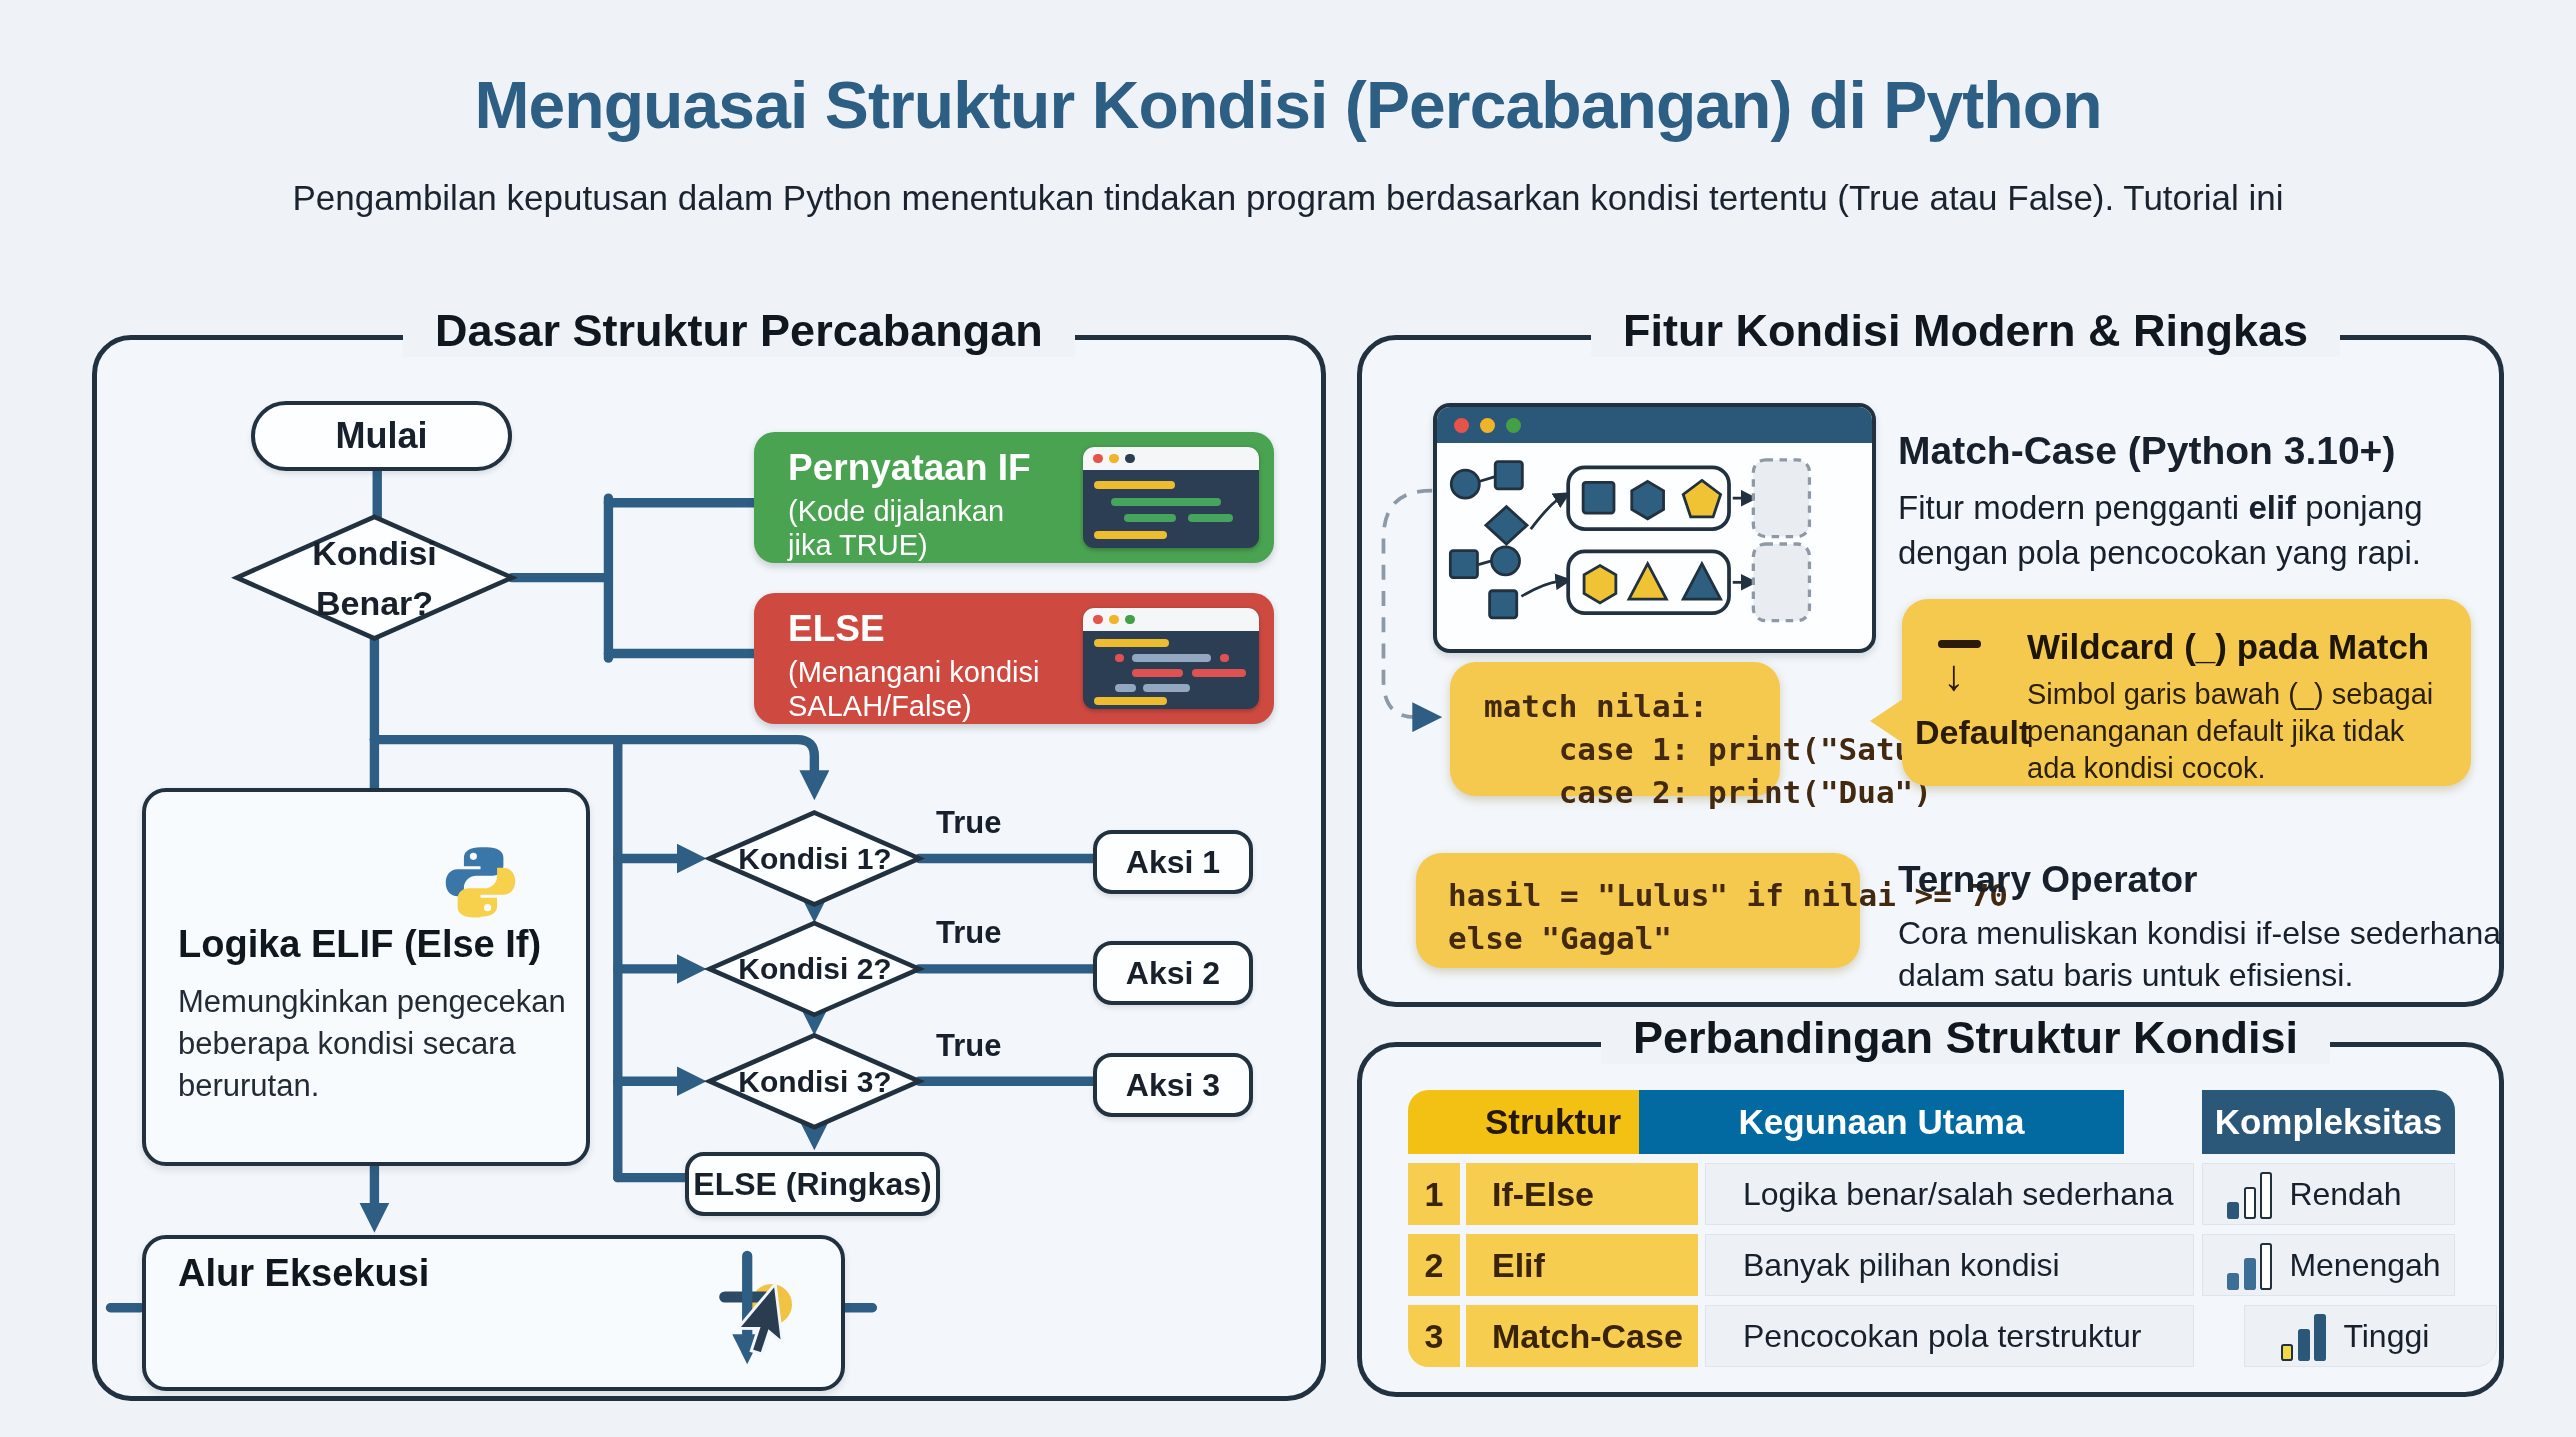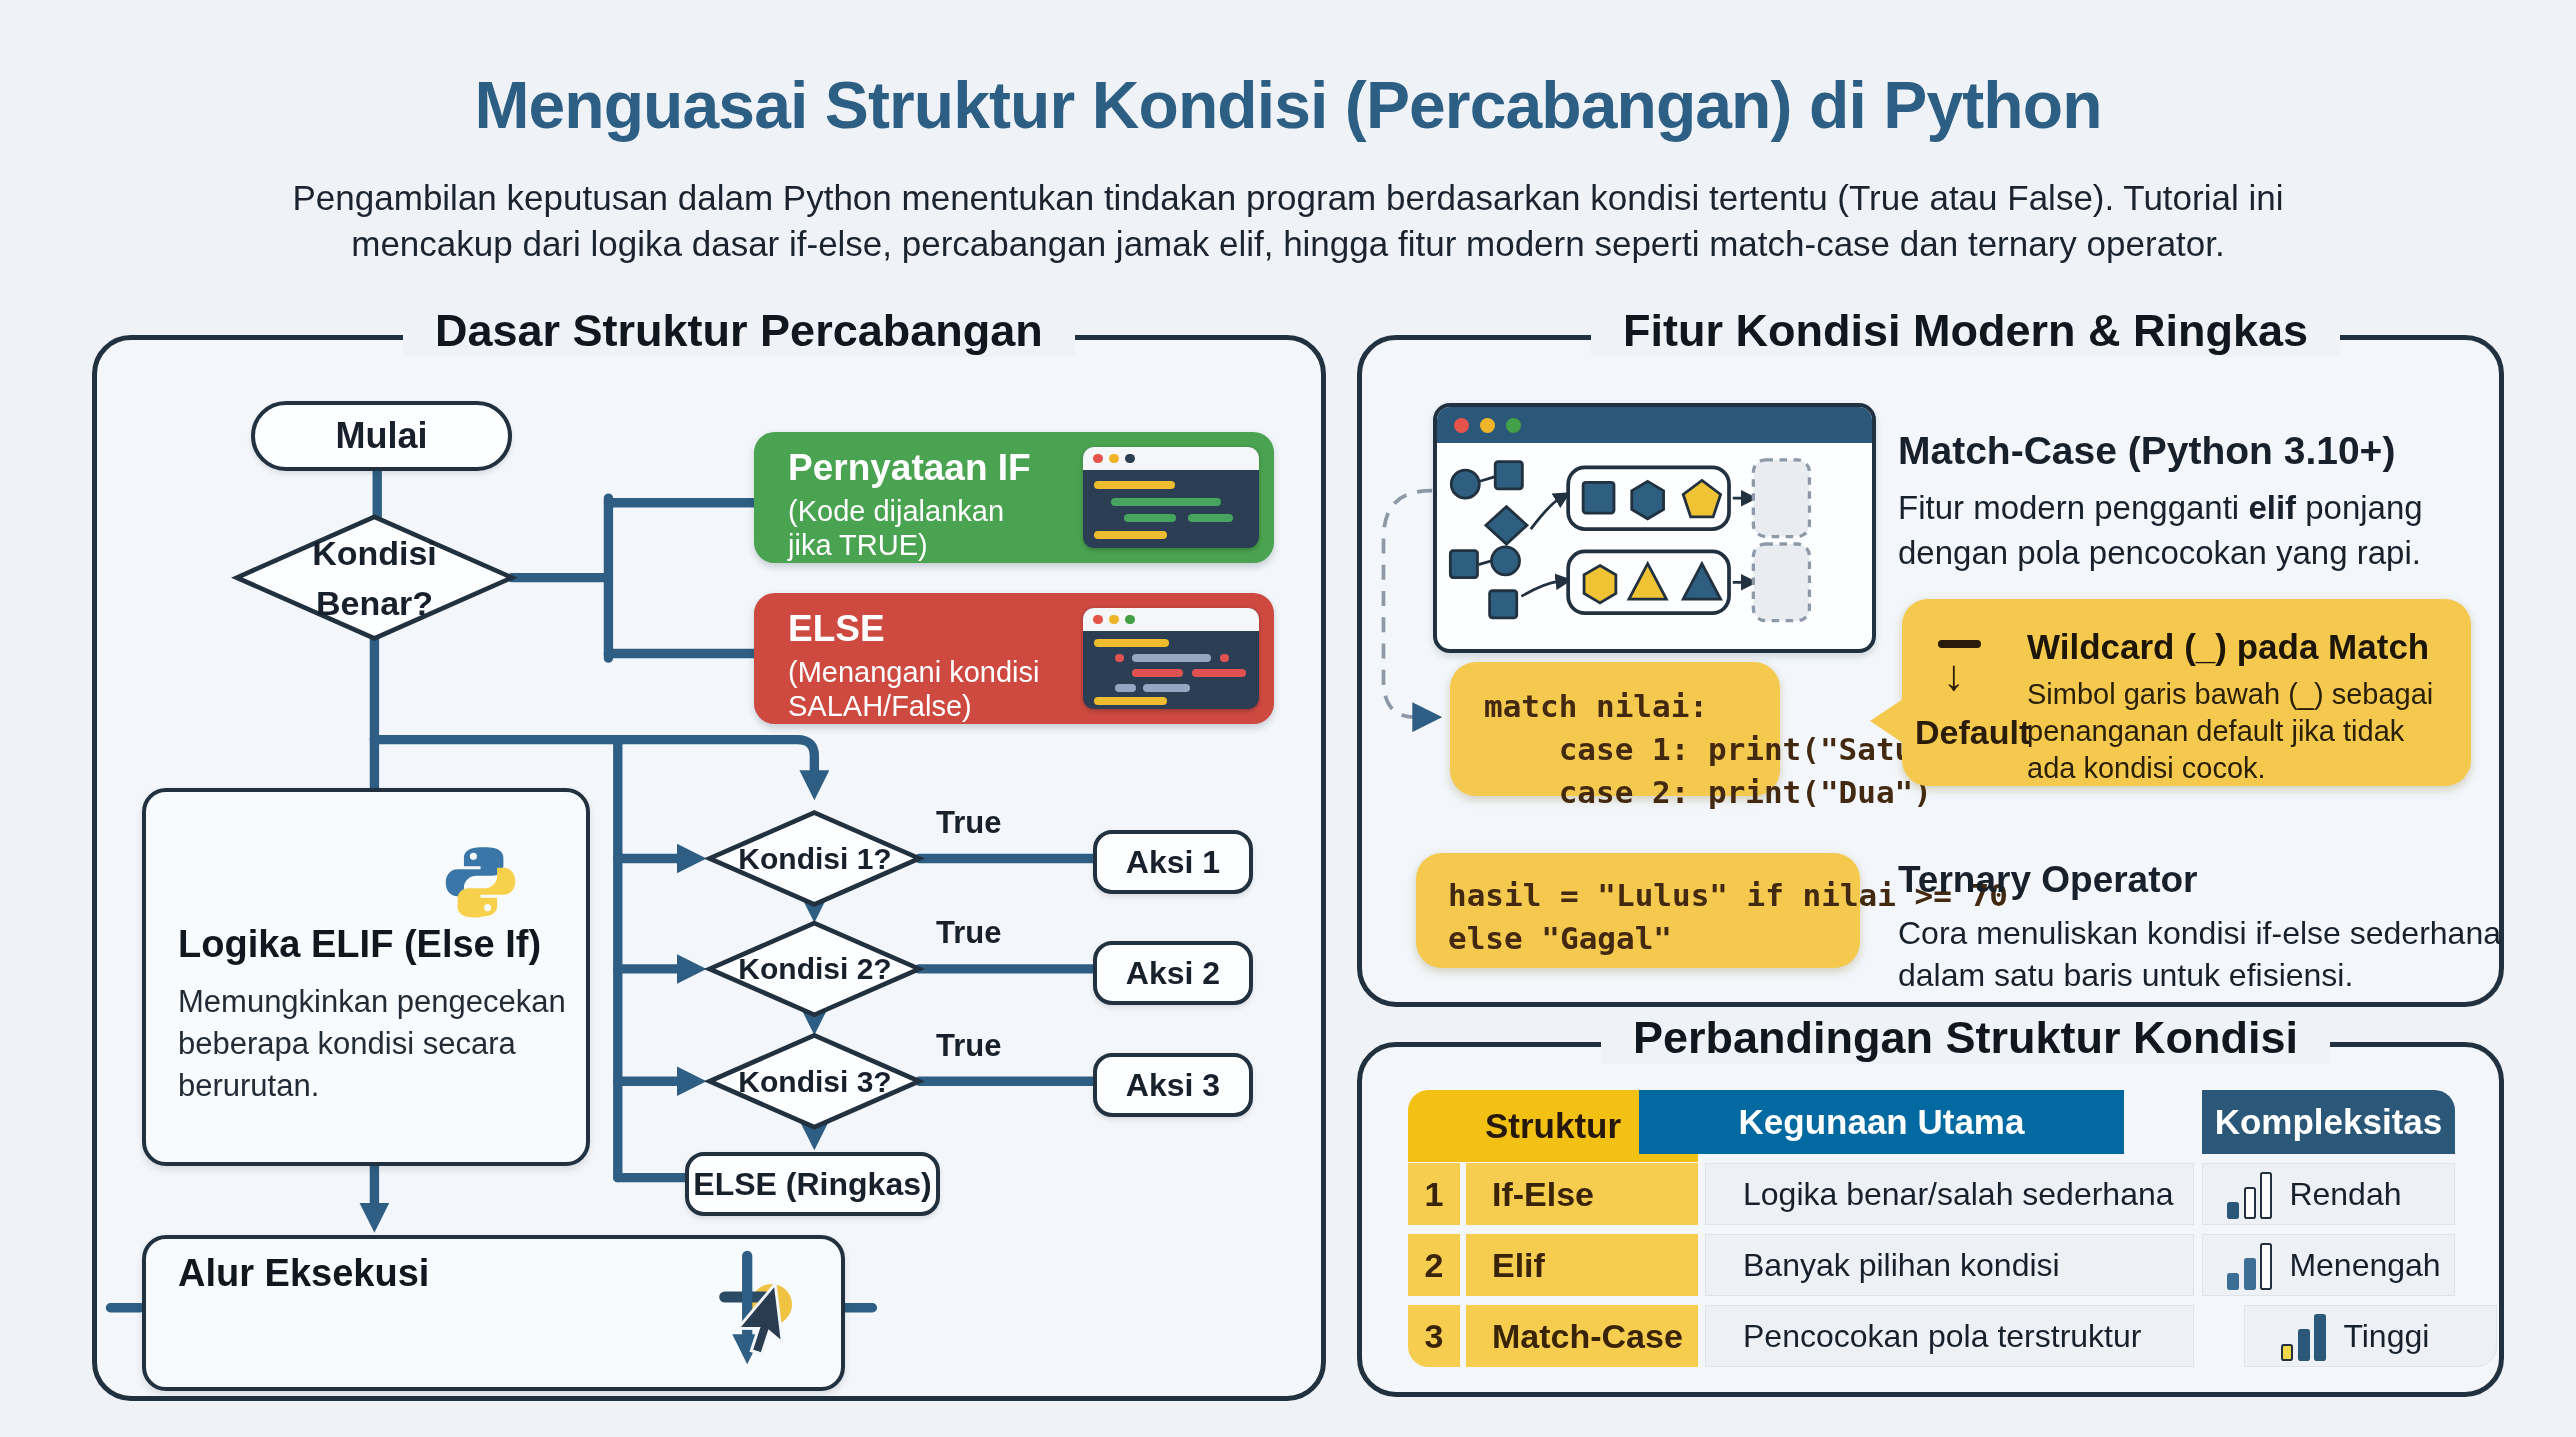--- a/index.html
+++ b/index.html
@@ -49,21 +49,20 @@
   .fs36{font-size:34px;} .fw8{font-weight:800;}
   svg{display:block;}
 </style>
 </head>
 <body>
 
 <div id="canvas">
 
   <div class="abs" id="main-title">Menguasai Struktur Kondisi (Percabangan) di Python</div>
   <div class="abs subtitle" style="top:178px;">Pengambilan keputusan dalam Python menentukan tindakan program berdasarkan kondisi tertentu (True atau False). Tutorial ini</div>
-  <div class="abs subtitle" style="top:224px;">mencakup dari logika dasar if-else, percabangan jamak elif, hingga fitur modern seperti match-case dan ternary operator.</div>
 
   <div class="abs panel" style="left:92px;top:335px;width:1224px;height:1056px;"></div>
   <div class="abs panel" style="left:1357px;top:335px;width:1137px;height:662px;"></div>
   <div class="abs panel" style="left:1357px;top:1042px;width:1137px;height:345px;"></div>
 
   <div class="abs panel-hdr" style="left:403px;top:335px;">Dasar Struktur Percabangan</div>
   <div class="abs panel-hdr" style="left:1591px;top:335px;">Fitur Kondisi Modern &amp; Ringkas</div>
   <div class="abs panel-hdr" style="left:1601px;top:1042px;">Perbandingan Struktur Kondisi</div>
 
   <svg class="abs" style="left:0;top:0;z-index:5;" width="2576" height="1438" viewBox="0 0 2752 1536">
@@ -262,21 +261,21 @@
     <div class="code-line">hasil = "Lulus" if nilai &gt;= 70</div>
     <div class="code-line">else "Gagal"</div>
   </div>
 
   <div class="abs" style="left:1898px;top:859px;font-size:37px;font-weight:800;z-index:10;">Ternary Operator</div>
   <div class="abs" style="left:1898px;top:912px;font-size:32px;line-height:42px;z-index:10;">
     <span>Cora menuliskan kondisi if-else sederhana</span><br>
     <span>dalam satu baris untuk efisiensi.</span>
   </div>
 
-  <div class="abs th" style="left:1408px;top:1090px;width:290px;height:72px;background:#f3c113;border-radius:20.6px 0 0 0;color:#26180a;">Struktur</div>
+  <div class="abs th" style="left:1408px;top:1090px;width:290px;height:64px;background:#f3c113;border-radius:20.6px 0 0 0;color:#26180a;">Struktur</div>
   <div class="abs th" style="left:1639px;top:1090px;width:485px;height:64px;background:#0369a1;color:#fff;">Kegunaan Utama</div>
   <div class="abs th" style="left:2202px;top:1090px;width:253px;height:64px;background:#2b5878;color:#fff;border-radius:0 20.6px 0 0;">Kompleksitas</div>
 
   <div class="abs cell fs36 fw8" style="left:1408px;top:1163px;width:52px;height:62px;background:#f7cd50;justify-content:center;color:#3a2408;">1</div>
   <div class="abs cell fs36 fw8" style="left:1466px;top:1163px;width:232px;height:62px;background:#f7cd50;padding-left:26px;color:#3a2408;box-sizing:border-box;">If-Else</div>
   <div class="abs cell cell-light" style="left:1705px;top:1163px;width:489px;height:62px;padding-left:37px;box-sizing:border-box;">Logika benar/salah sederhana</div>
   <div class="abs cell cell-light" style="left:2202px;top:1163px;width:253px;height:62px;padding-left:24px;box-sizing:border-box;">
     <span class="bars">
       <b style="height:17px;background:#2b5878;"></b>
         <b class="b-outline" style="height:32px;"></b>

